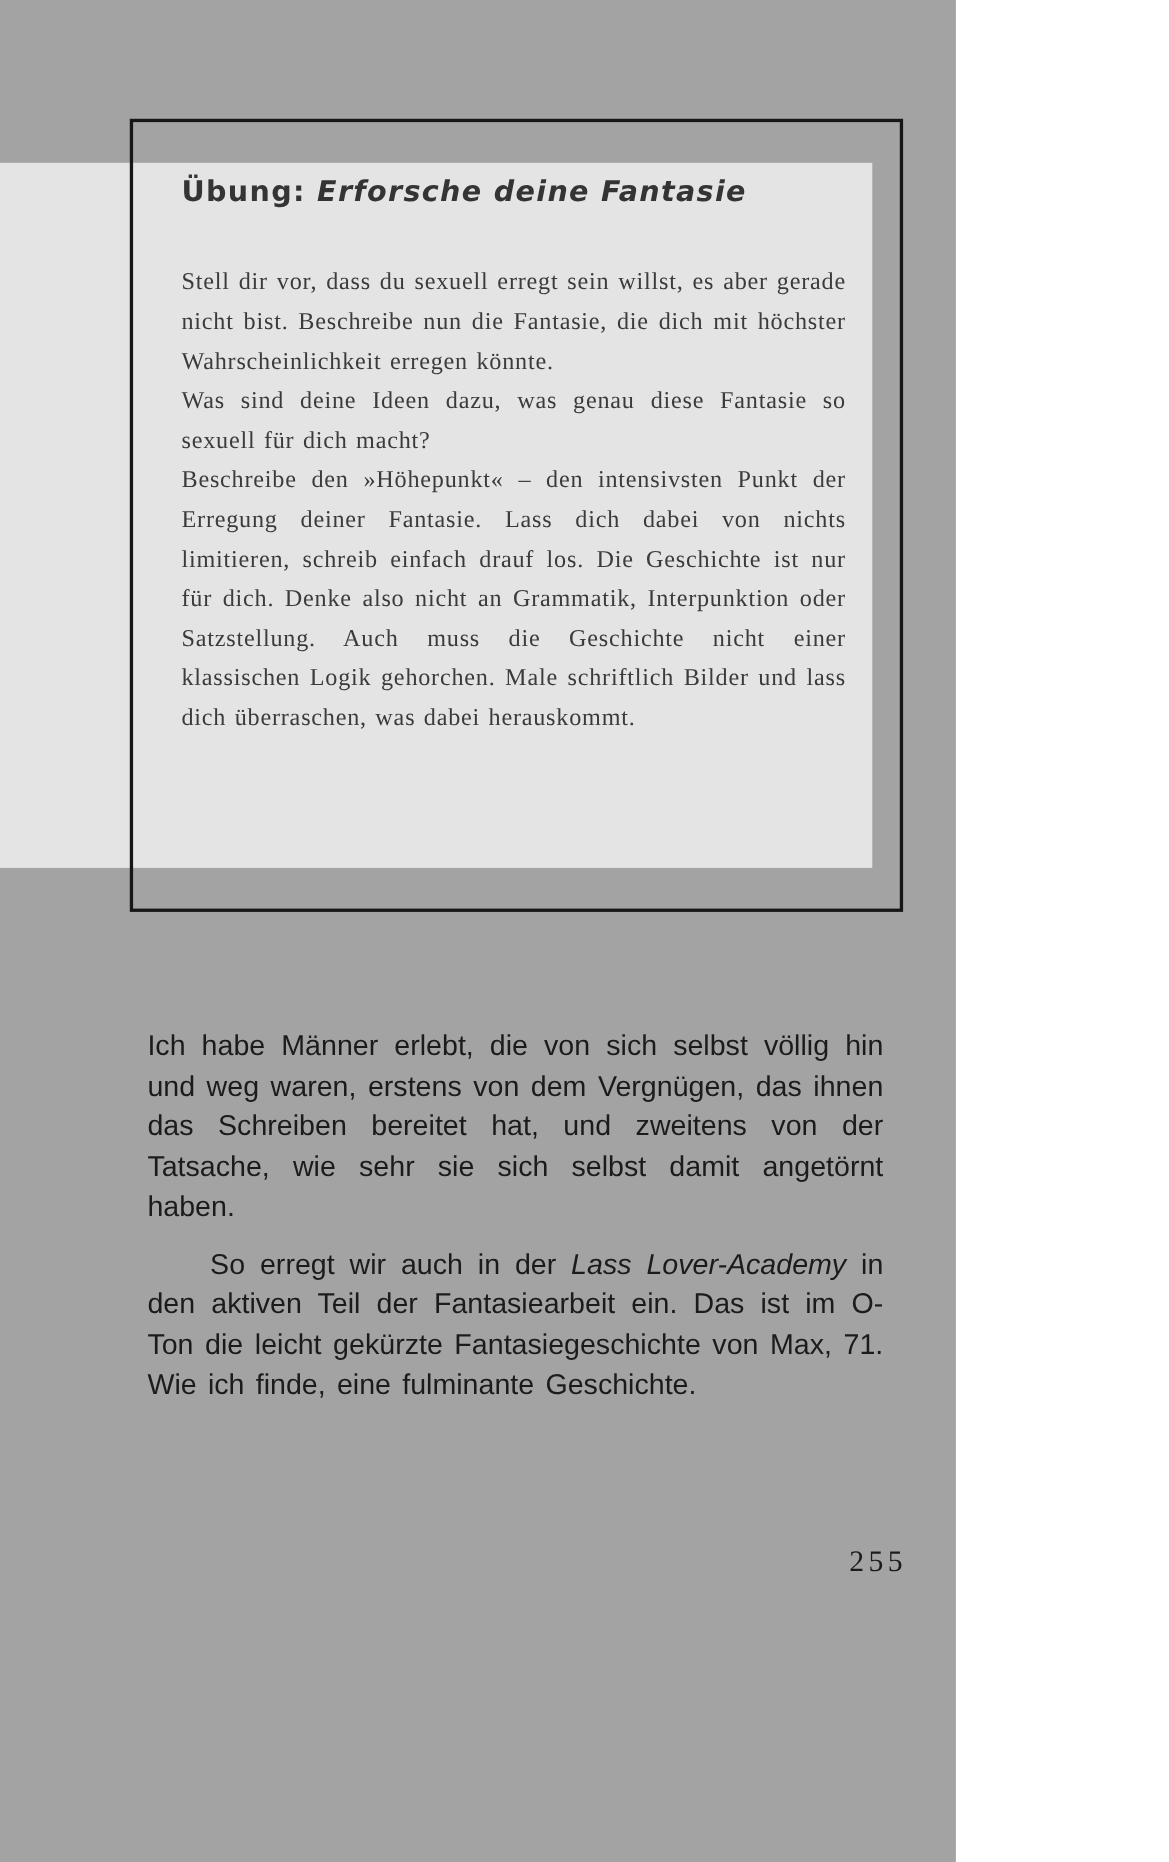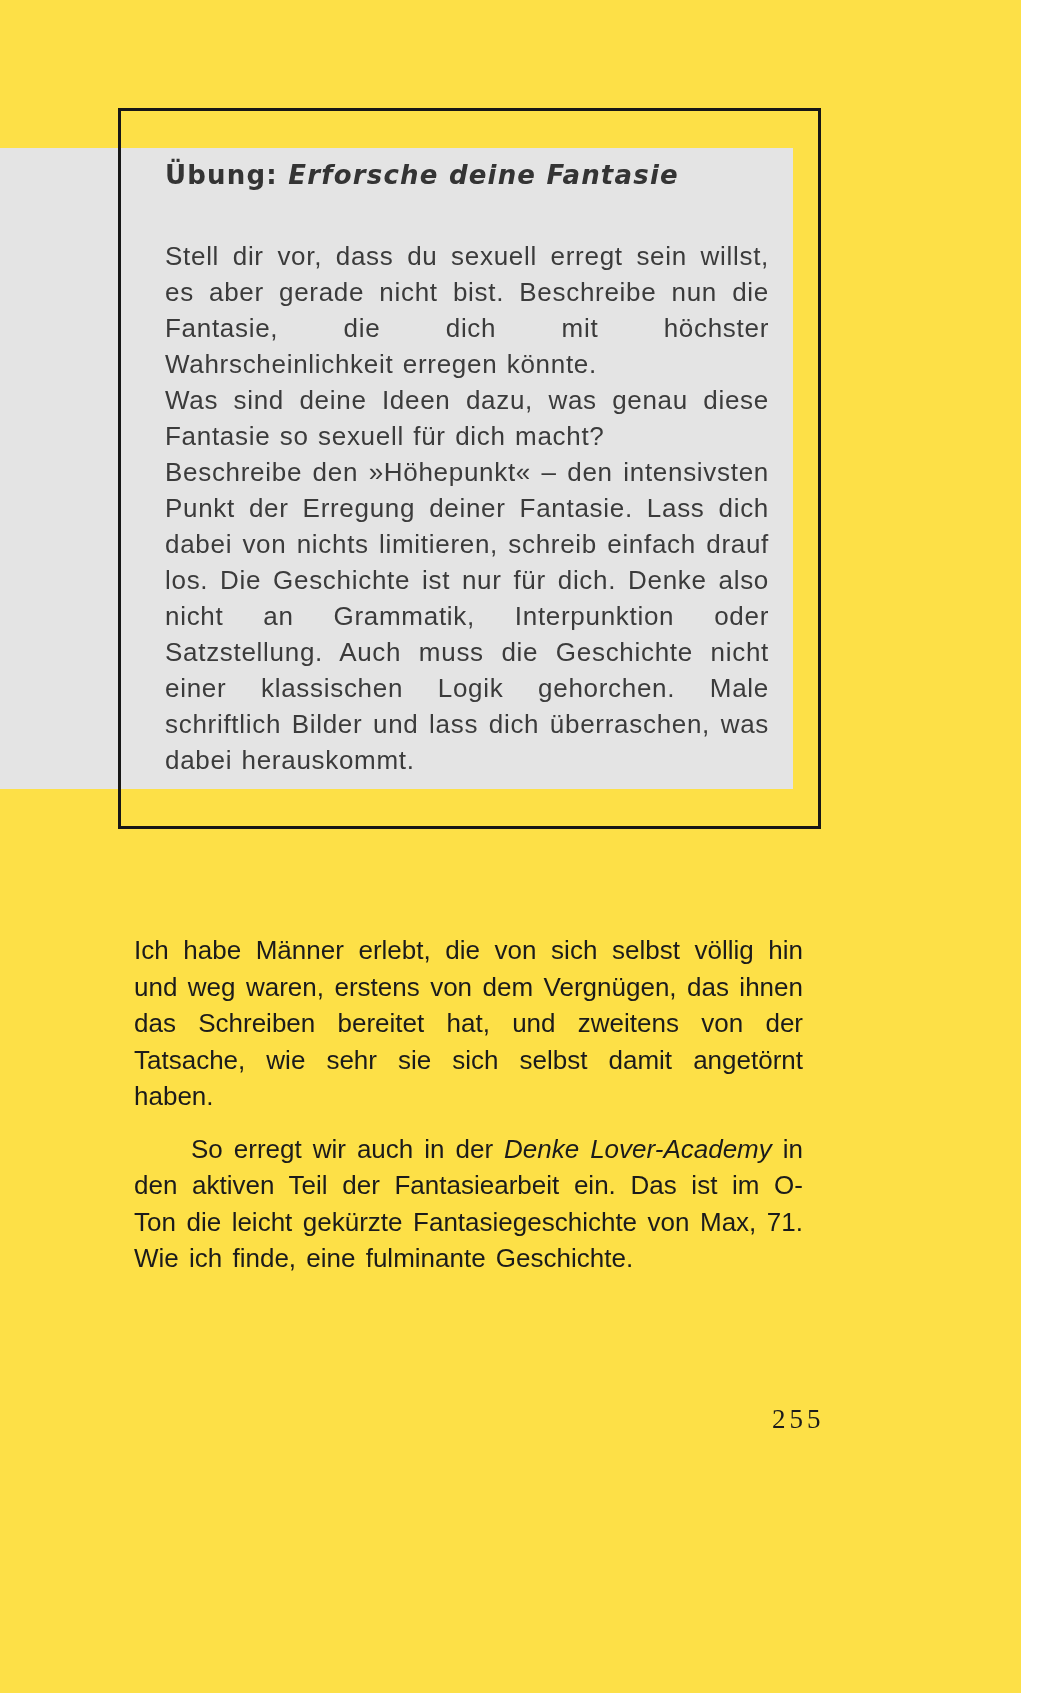--- a/index.html
+++ b/index.html
@@ -2,23 +2,23 @@
 <html><head>
 <meta charset="utf-8">
 <style>
   html, body {
     margin: 0;
     padding: 0;
     background: #ffffff;
   }
   #page {
     position: relative;
-    width: 1021px;
+    width: 869px;
     height: 1693px;
-    background: #fde047;
+    background: #a3a3a3;
     overflow: hidden;
     font-family: "Liberation Serif", serif;
   }
 
   
   .gray-panel {
     position: absolute;
     left: 0;
     top: 148px;
     width: 793px;
@@ -52,22 +52,22 @@
     letter-spacing: 1.2px;
     color: #343434;
     margin: 0 0 48px 0;
     white-space: nowrap;
   }
   .box-heading .heading-title {
     font-style: italic;
   }
 
   .box-paragraph {
-    font-family: Liberation Sans, sans-serif;
-    font-size: 26px;
+    font-family: Liberation Serif, serif;
+    font-size: 22px;
     line-height: 36px;
     letter-spacing: 0.7px;
     word-spacing: 1.5px;
     text-align: justify;
     color: #3b3b3b;
     margin: 0;
   }
 
   .body-text {
     position: absolute;
@@ -115,18 +115,18 @@
   <div class="box-content">
     <h2 class="box-heading"><span class="heading-prefix">Übung: </span><span class="heading-title">Erforsche deine Fantasie</span></h2>
 
     <p class="box-paragraph">Stell dir vor, dass du sexuell erregt sein willst, es aber gerade nicht bist. Beschreibe nun die Fantasie, die dich mit höchster Wahrscheinlichkeit erregen könnte.</p>
     <p class="box-paragraph">Was sind deine Ideen dazu, was genau diese Fantasie so sexuell für dich macht?</p>
     <p class="box-paragraph">Beschreibe den »Höhepunkt« – den intensivsten Punkt der Erregung deiner Fantasie. Lass dich dabei von nichts limitieren, schreib einfach drauf los. Die Geschichte ist nur für dich. Denke also nicht an Grammatik, Interpunktion oder Satzstellung. Auch muss die Geschichte nicht einer klassischen Logik gehorchen. Male schriftlich Bilder und lass dich überraschen, was dabei herauskommt.</p>
   </div>
 
   <div class="body-text">
     <p class="body-paragraph">Ich habe Männer erlebt, die von sich selbst völlig hin und weg waren, erstens von dem Vergnügen, das ihnen das Schreiben bereitet hat, und zweitens von der Tatsache, wie sehr sie sich selbst damit angetörnt haben.</p>
-    <p class="body-paragraph indented"><span>So erregt wir auch in der </span><span class="italic">Denke Lover-Academy</span><span> in den aktiven Teil der Fantasiearbeit ein. Das ist im O-Ton die leicht gekürzte Fantasiegeschichte von Max, 71. Wie ich finde, eine fulminante Geschichte.</span></p>
+    <p class="body-paragraph indented"><span>So erregt wir auch in der </span><span class="italic">Lass Lover-Academy</span><span> in den aktiven Teil der Fantasiearbeit ein. Das ist im O-Ton die leicht gekürzte Fantasiegeschichte von Max, 71. Wie ich finde, eine fulminante Geschichte.</span></p>
   </div>
 
   <div class="page-number">255</div>
 
 </div>
 
 </body></html>

